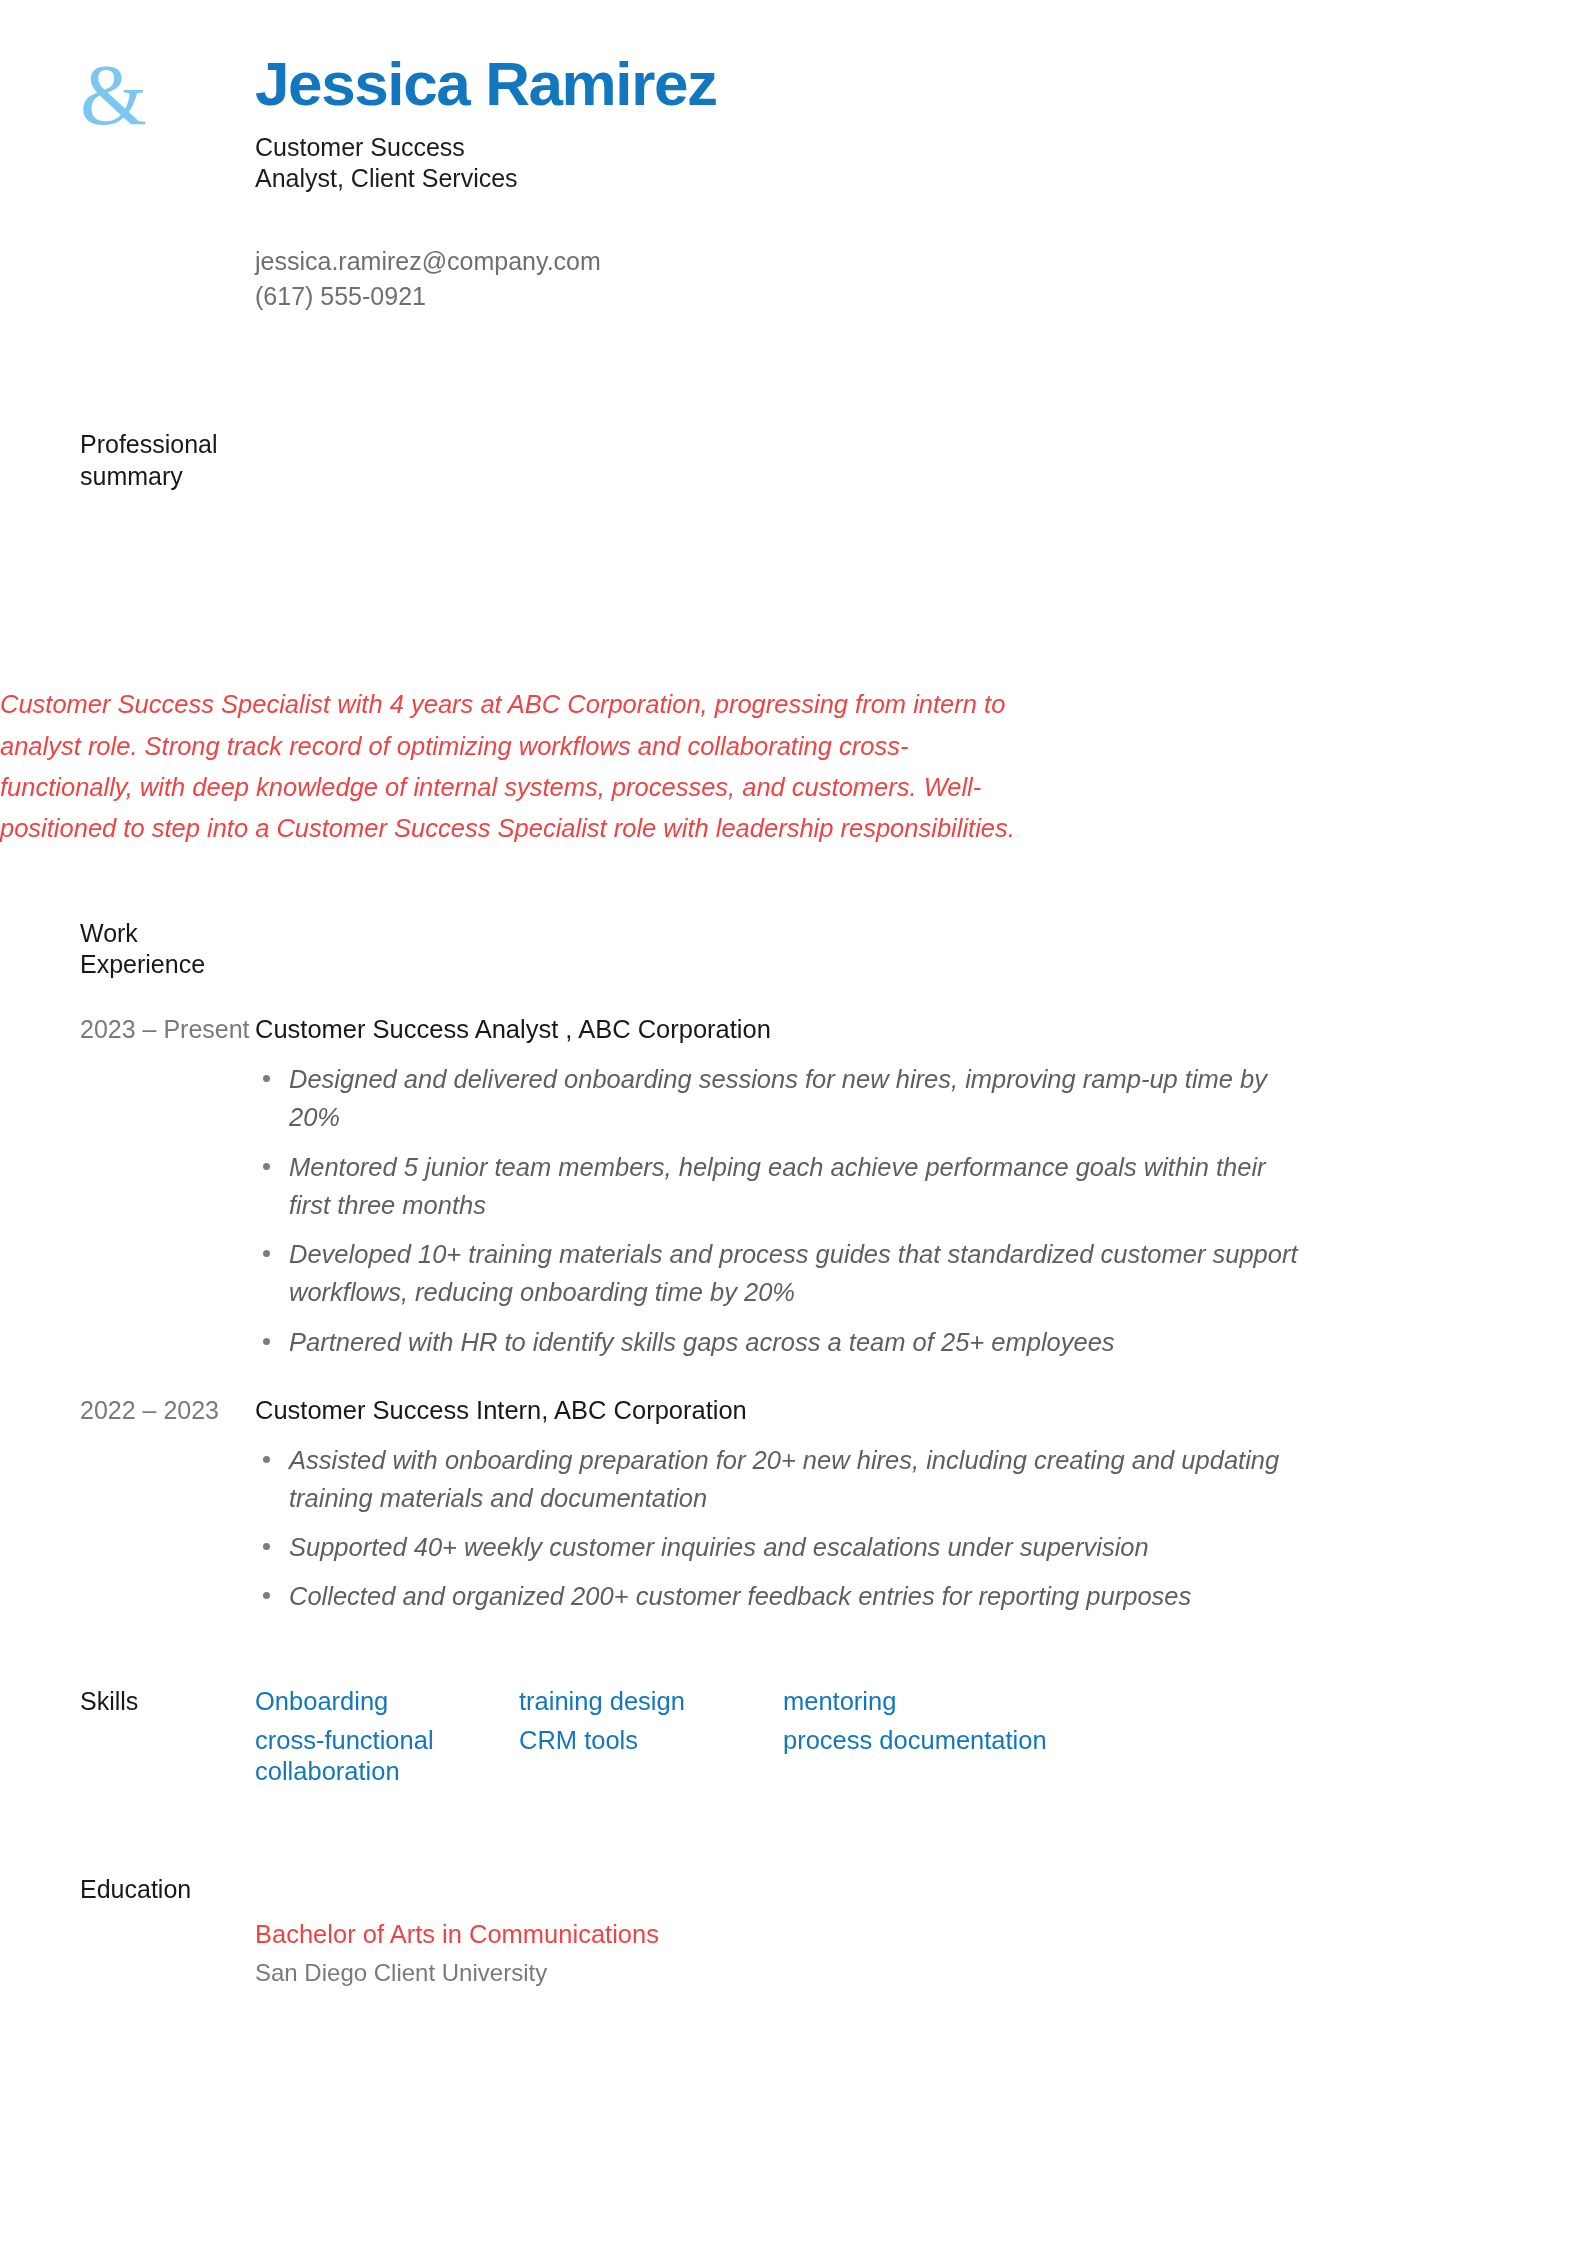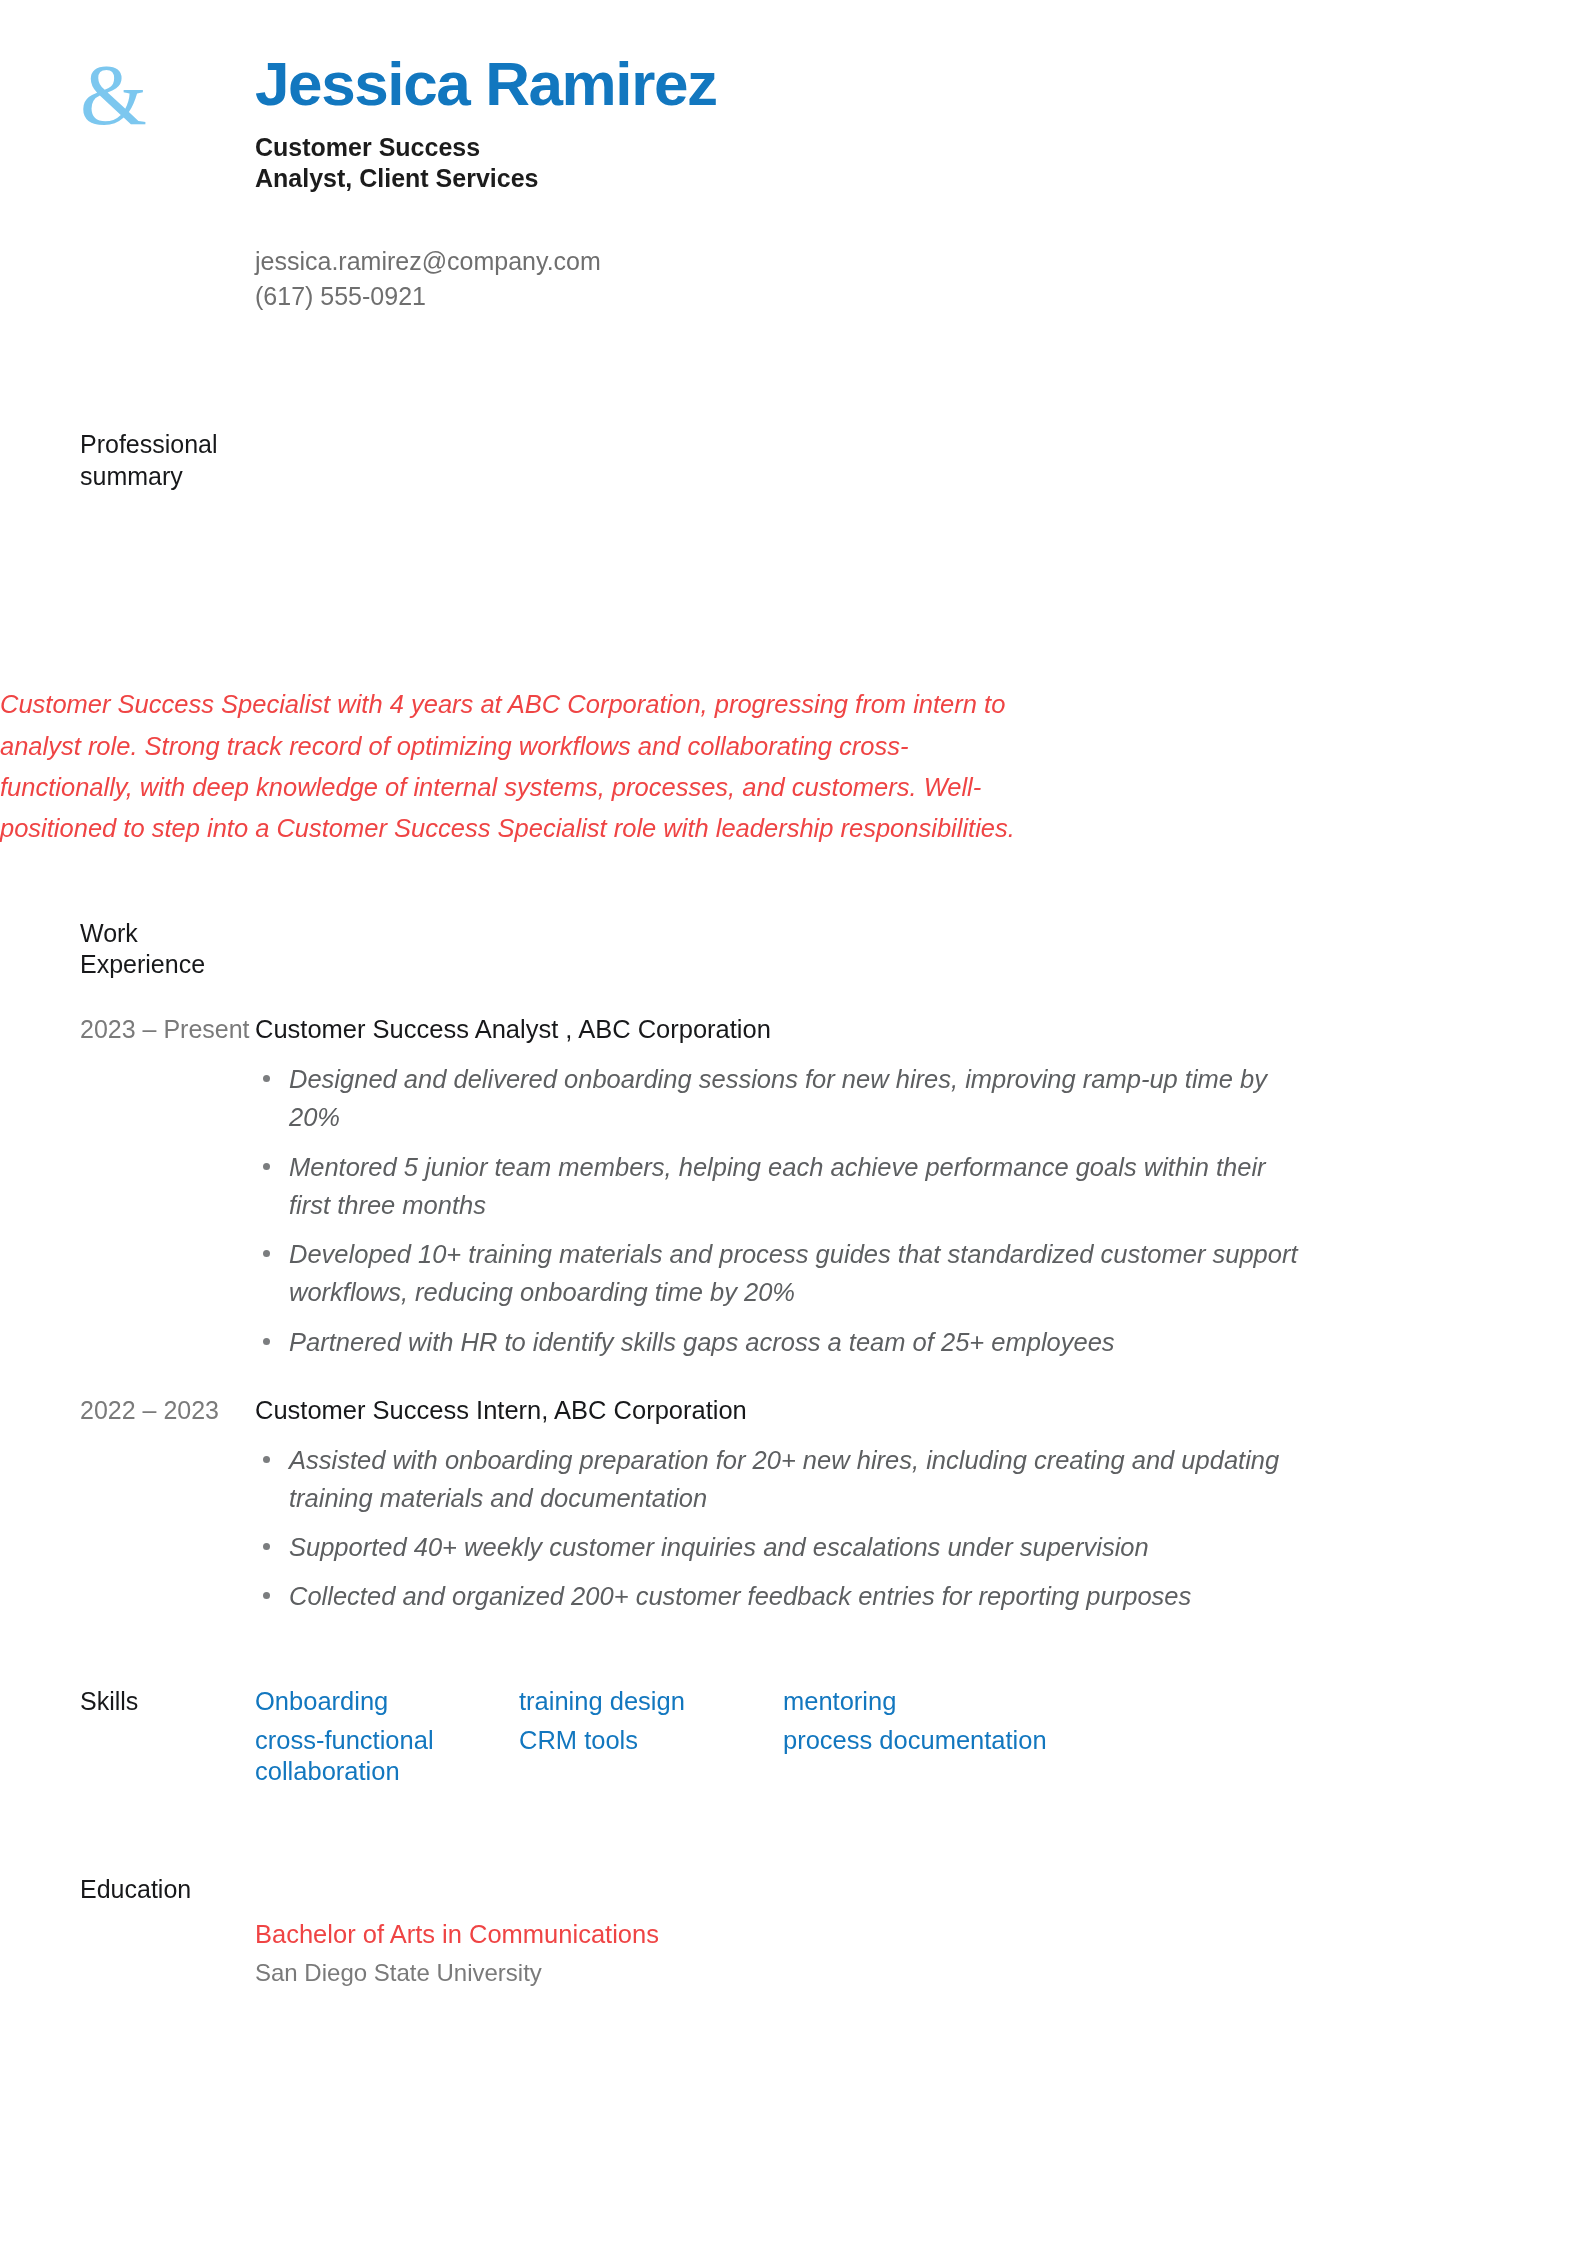--- a/index.html
+++ b/index.html
@@ -72,21 +72,21 @@
     line-height: 1.04;
     font-weight: 700;
     color: #1277bf;
     letter-spacing: -1.4px;
     margin: 0 0 16px 0;
   }
   .headline {
     font-size: 25px;
     line-height: 1.22;
     color: #1c1c1c;
-    font-weight: 700;
+    font-weight: 400;
     margin: 0;
   }
   .headline div { white-space: pre; }
 
   .contact {
     margin-top: 52px;
     font-size: 25px;
     line-height: 1.32;
     color: #6f6f6f;
     font-weight: 400;
@@ -283,18 +283,18 @@
     </div>
   </div>
 
   <div class="row edu-row">
     <div class="col-label">
       <div class="section-label">Education</div>
     </div>
     <div class="col-content">
       <div class="edu-entry">
         <div class="edu-degree">Bachelor of Arts in Communications</div>
-        <div class="edu-school">San Diego State University</div>
+        <div class="edu-school">San Diego Client University</div>
       </div>
     </div>
   </div>
 
 </div>
 
 </body></html>

